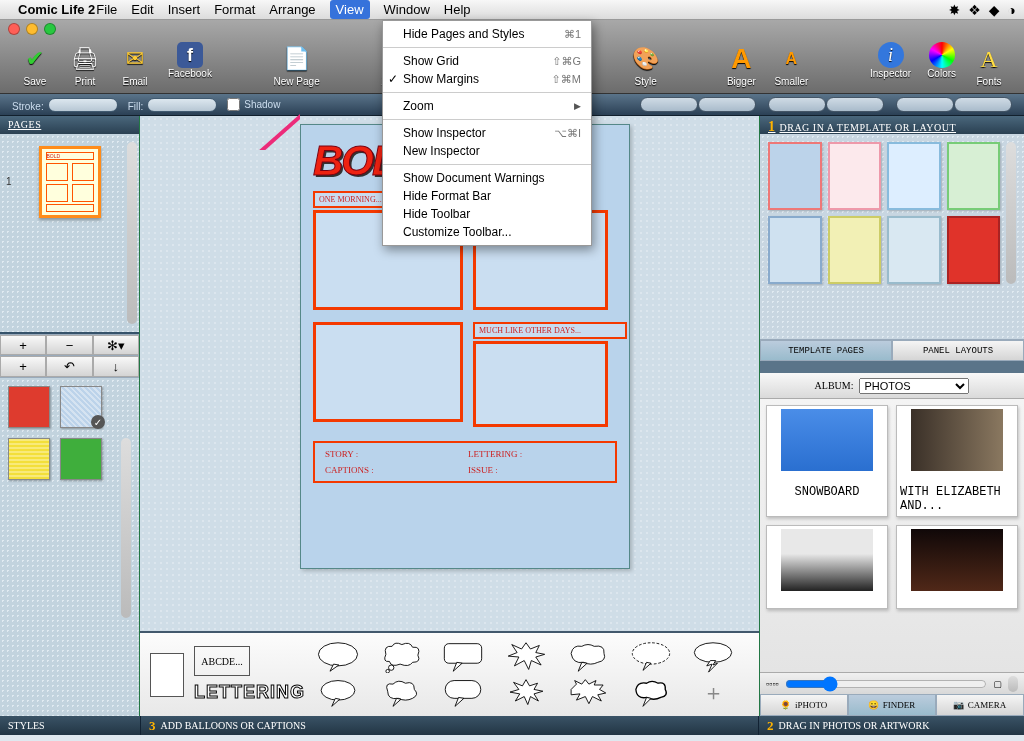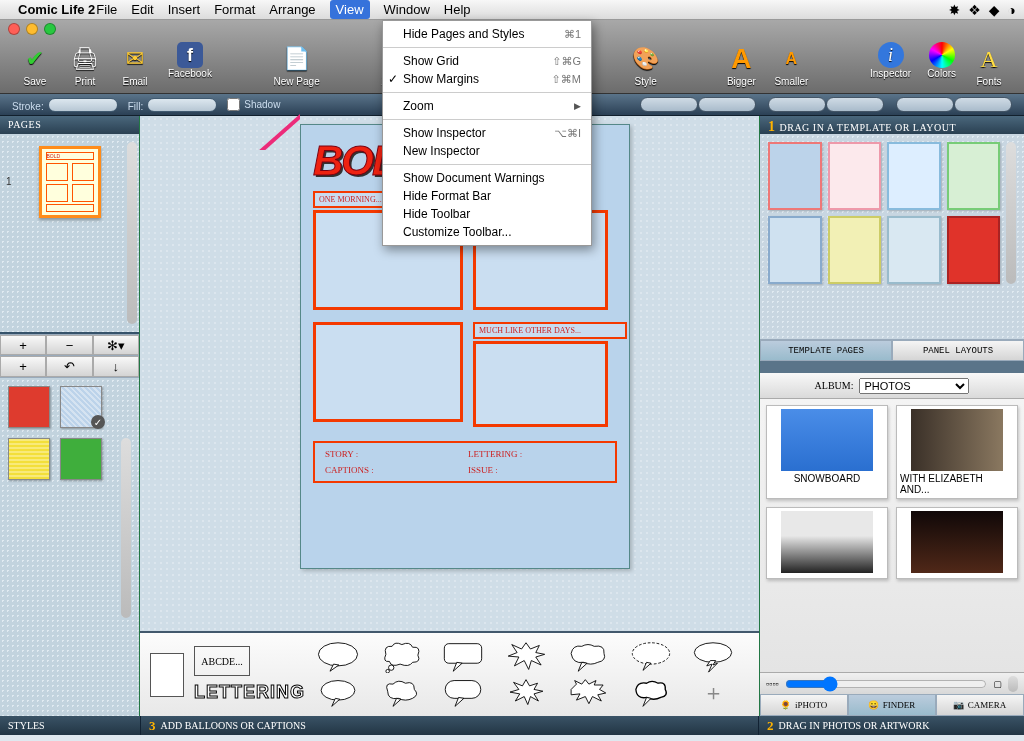--- a/index.html
+++ b/index.html
@@ -23,21 +23,21 @@
     .toolbar .spacer{flex:1;}
     
     .formatbar{ height:22px; background:linear-gradient(#5a748a,#2b4055); display:flex; align-items:center; gap:10px; padding:0 12px; color:#cde; font-size:10px; border-bottom:1px solid #12202d;}
     .formatbar .fld{display:flex;align-items:flex-end;gap:4px;}
     .formatbar .box{ width:70px; height:14px; background:linear-gradient(#dce7ef,#b7c7d4); border:1px solid #415a70; border-radius:7px;}
     .formatbar .shadow-check{ display:flex; align-items:center; gap:4px;}
     .formatbar .segment{ margin-left:auto; display:flex; gap:0;}
     .formatbar .pill{width:58px;height:15px;background:linear-gradient(#cfdbe5,#a9bbcb);border:1px solid #456;border-radius:8px;}
     
     .layout{ display:flex; height:600px;}
-    .panel-head{ height:18px; background:linear-gradient(#4a677c,#2a4052); color:#fff; font-size:10px; letter-spacing:.5px; padding:3px 8px; font-family:"Comic Sans MS",cursive; text-transform:uppercase;}
+    .panel-head{ height:18px; background:linear-gradient(#4a677c,#2a4052); color:#fff; font-size:10px; letter-spacing:.5px; padding:3px 8px; font-family:"Comic Sans MS",cursive; text-transform:uppercase;text-decoration:underline;}
     .left{ width:140px; background:#567085; display:flex; flex-direction:column; border-right:1px solid #274;}
     .pages-area{ background:radial-gradient(circle,#e0eaf1 1px, transparent 1px) 0 0/5px 5px,#c2d3de; flex:0 0 200px; position:relative; padding:8px; border-bottom:2px solid #35526a;}
     .page-thumb{ width:62px; height:72px; background:#ffd; border:3px solid #ff8c1a; margin:4px auto; position:relative; box-shadow:0 2px 3px rgba(0,0,0,.3);}
     .pagectrl{ height:22px; background:linear-gradient(#eef,#cdd); border-top:1px solid #9ab; border-bottom:1px solid #9ab; display:flex;}
     .pagectrl button{ flex:1;border:1px solid #aaa;background:linear-gradient(#f8f8f8,#d4d4d4);font-size:13px;line-height:1;}
     .styles-ctrl{height:22px;background:linear-gradient(#eef,#cdd);border-bottom:1px solid #9ab;display:flex;}
     .styles-ctrl button{flex:1;border:1px solid #aaa;background:linear-gradient(#f8f8f8,#d4d4d4);font-size:13px;}
     .styles-area{ flex:1; background:radial-gradient(circle,#e0eaf1 1px, transparent 1px) 0 0/5px 5px,#c2d3de; padding:8px; display:flex; flex-wrap:wrap; gap:10px; align-content:flex-start;}
     .swatch{ width:42px;height:42px;border:1px solid #888; box-shadow:1px 1px 2px rgba(0,0,0,.3);}
     .swatch.check::after{content:"✓"; position:relative; left:30px; top:28px; background:#555;color:#fff;border-radius:50%;width:14px;height:14px;display:inline-flex;align-items:center;justify-content:center;font-size:10px;}
@@ -63,21 +63,21 @@
     .tthumb{ height:68px; border:2px solid #888; box-shadow:1px 1px 2px rgba(0,0,0,.2);}
     .tab-row{ height:22px; display:flex; background:linear-gradient(#eef,#ccd);border-top:1px solid #9ab;}
     .tab-row button{ flex:1; border:1px solid #9ab; background:linear-gradient(#f5f5f5,#d5d5d5); font-family:Liberation Mono, monospace; font-size:9px;}
     .tab-row button.sel{ background:linear-gradient(#bcd,#9bc);}
     .right-b{ flex:1; display:flex; flex-direction:column; border-top:12px solid #5a7489;}
     .album-bar{ height:26px; display:flex; align-items:center; justify-content:center; gap:6px; background:linear-gradient(#f8f8f8,#dadada); font-family:"Comic Sans MS",cursive; font-size:10px; border-bottom:1px solid #aaa;}
     .album-bar select{ font-size:11px; width:110px;}
     .photo-grid{ flex:1; background:linear-gradient(#f4f4f4,#e4e4e4); padding:6px; display:grid; grid-template-columns:1fr 1fr; gap:8px; align-content:start;}
     .photo-card{ background:#fff; border:1px solid #bbb; box-shadow:1px 2px 3px rgba(0,0,0,.2); padding:3px; display:flex; flex-direction:column; align-items:center;}
     .photo-card .ph{ width:92px; height:62px;}
-    .photo-card .cap{ font-family:Liberation Sans, sans-serif; font-size:10px; margin-top:2px; text-transform:uppercase;}
+    .photo-card .cap{ font-family:Liberation Mono, monospace; font-size:12px; margin-top:14px; text-transform:uppercase;}
     .photo-ctrl{ height:22px; display:flex; align-items:center; gap:6px; padding:0 6px; background:linear-gradient(#f0f0f0,#d8d8d8); border-top:1px solid #aaa; font-size:9px;}
     .photo-ctrl input[type=range]{ flex:1;}
     .source-tabs{ height:22px; display:flex;}
     .source-tabs button{ flex:1; border:1px solid #9ab; background:linear-gradient(#f5f5f5,#d5d5d5); font-family:"Comic Sans MS",cursive; font-size:9px; display:flex;align-items:center;justify-content:center;gap:3px;}
     .source-tabs button.sel{ background:linear-gradient(#bcd,#9bc);}
     
     .footerbar{ height:19px; background:linear-gradient(#3a5366,#223544); color:#fff; font-family:"Comic Sans MS",cursive; font-size:10px; display:flex; align-items:center; padding:0 8px;}
     .footerbar .stepnum{ color:#ffb300; font-size:13px; font-weight:bold; margin-right:5px;}
     .footers{display:flex;}
     .footers .f1{width:140px;} .footers .f2{flex:1;border-left:1px solid #123;border-right:1px solid #123;} .footers .f3{width:265px;}

